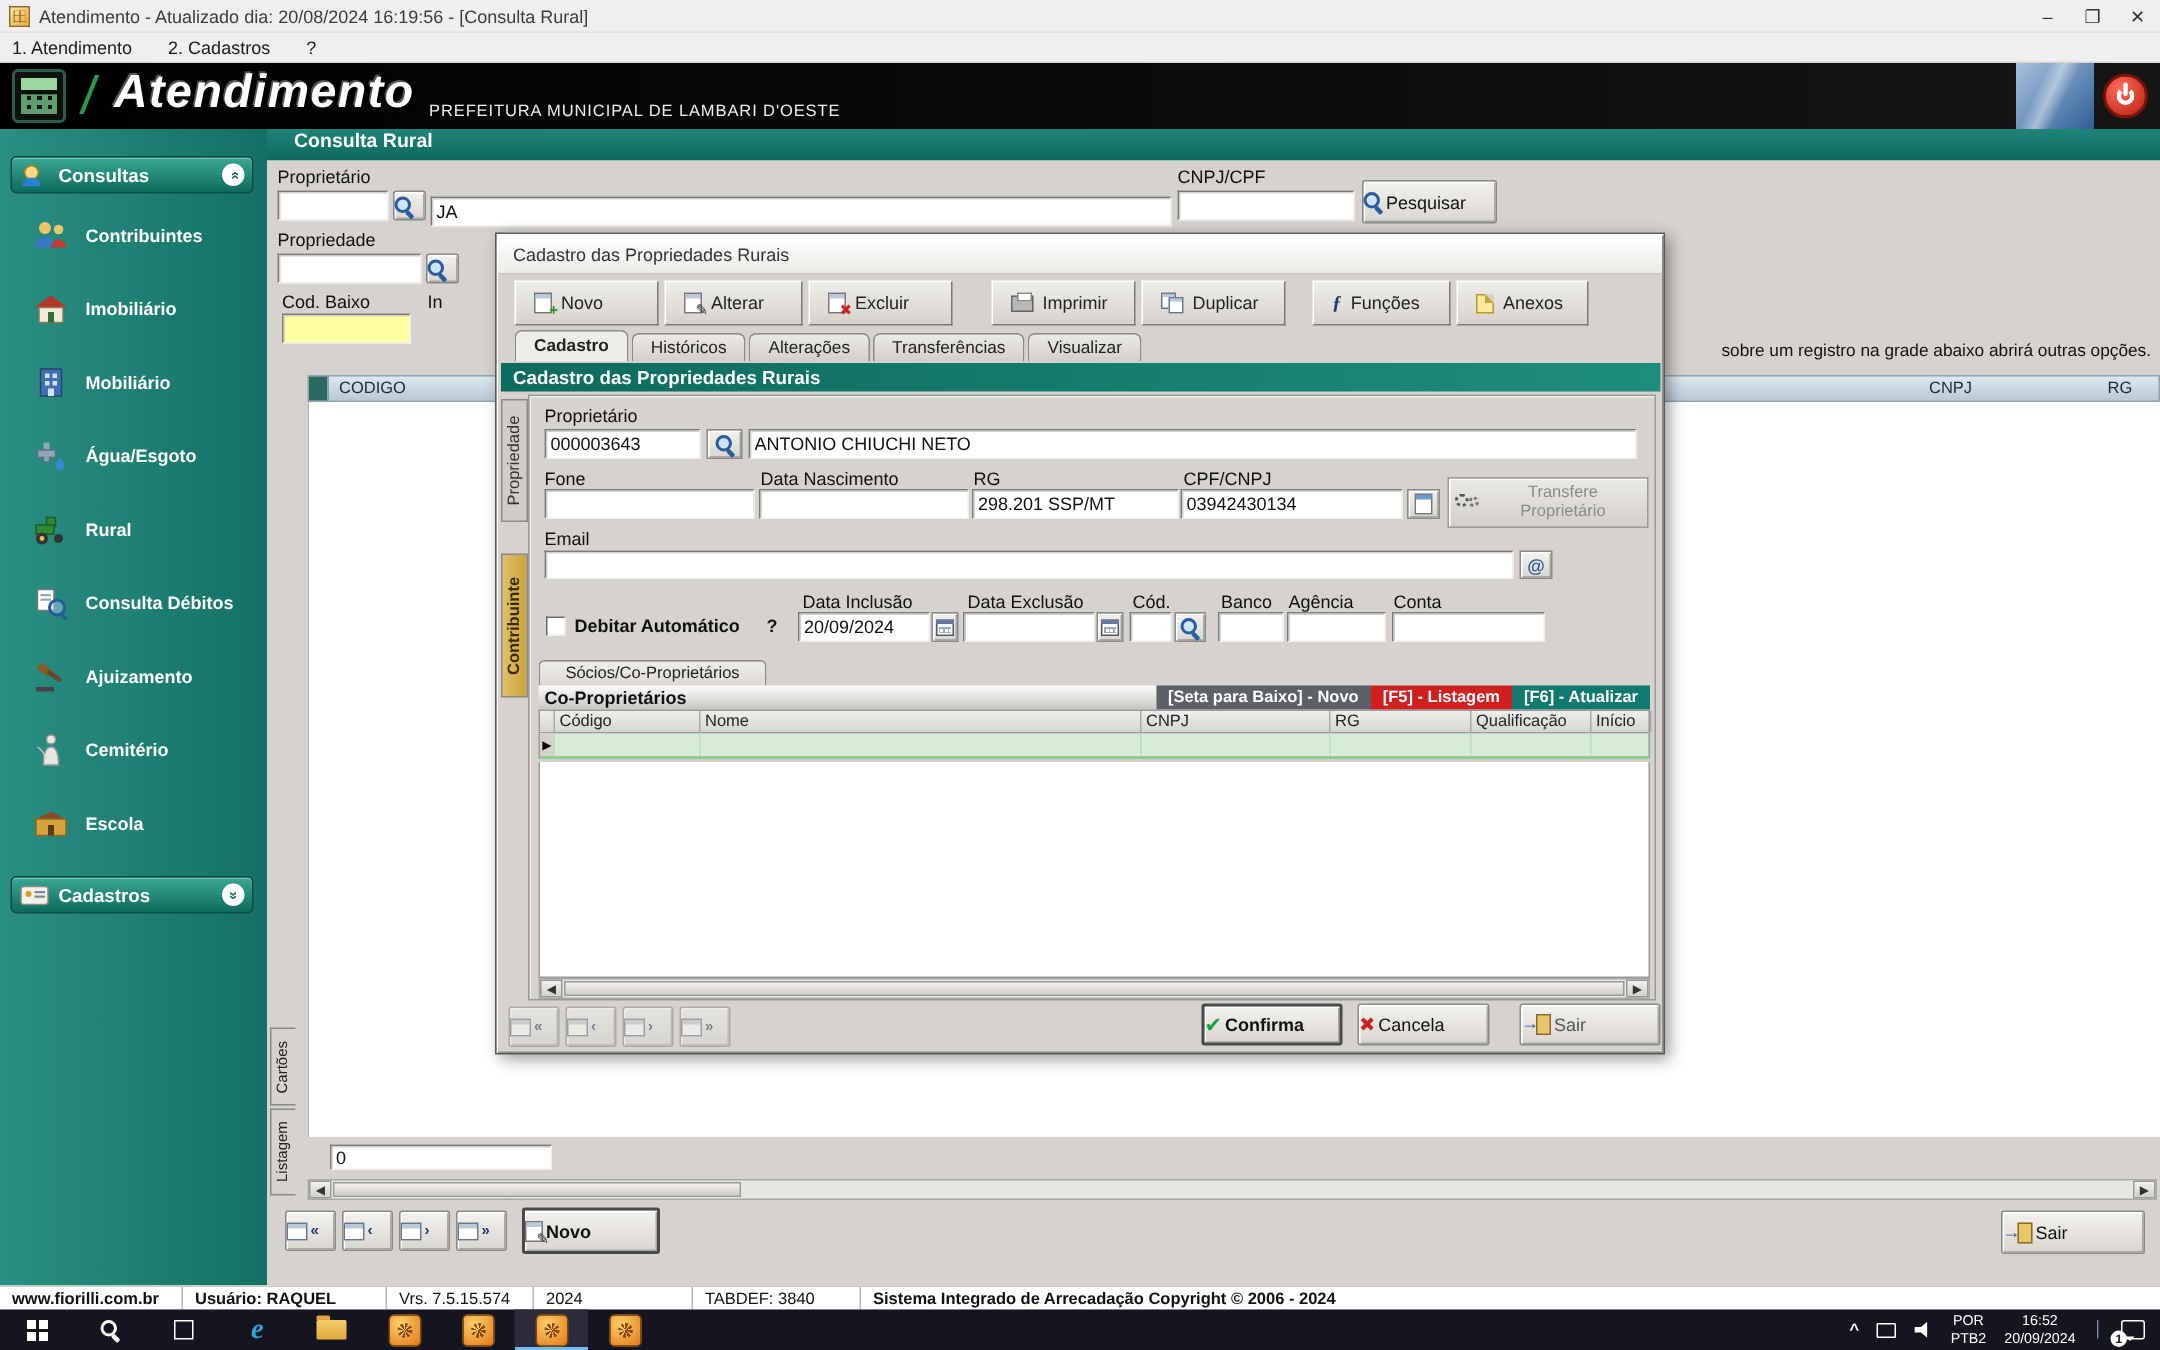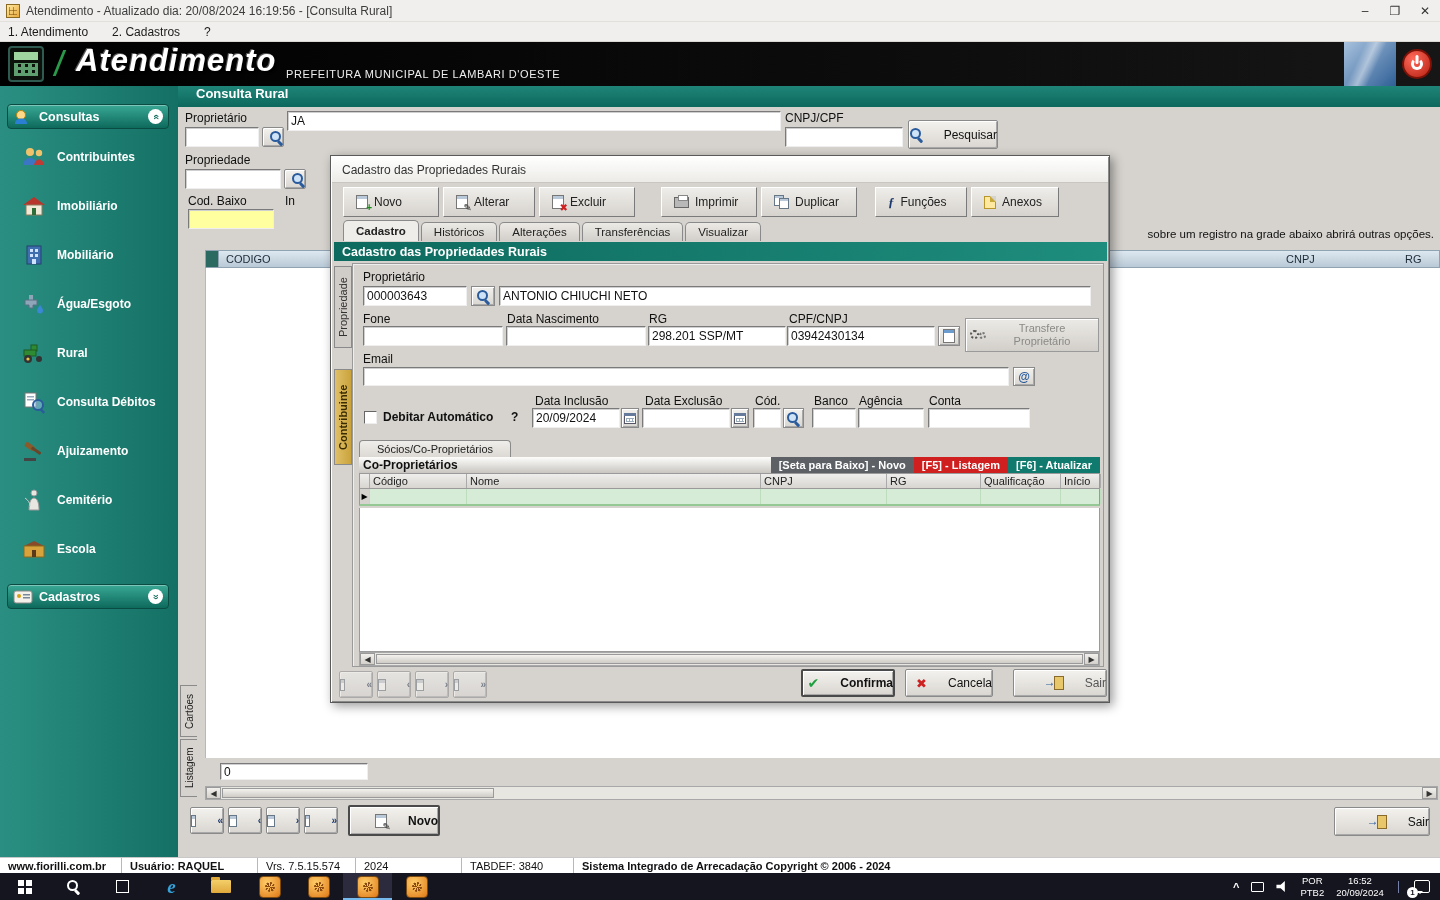--- a/index.html
+++ b/index.html
@@ -46,21 +46,21 @@
 .sitem{height:49px;display:flex;align-items:center;gap:10px;padding-left:14px;color:#fff;font-weight:bold;font-size:12px}
 .sitem svg{flex:0 0 auto}
 
 
 #mainhdr{position:absolute;left:178px;top:86px;right:0;height:21px;background:linear-gradient(180deg,#1f8578,#0d685d);color:#fff;font-weight:bold;font-size:13px;display:flex;padding-left:18px}
 #mainbg{position:absolute;left:178px;top:107px;right:0;bottom:43px;background:#d6d3ce}
 .lbl{position:absolute;white-space:nowrap;font-size:12px;color:#101010}
 .fld{position:absolute;height:20px;background:#fff;border:1px solid;border-color:#7a7a7a #efefef #efefef #7a7a7a;box-shadow:inset 1px 1px 0 #cfcfcf;padding:0 3px;font:12px "Liberation Sans","DejaVu Sans",sans-serif;color:#111}
 input.fld{outline:none}
 .fld.yellow{background:#ffffa0}
-.btn{position:absolute;display:flex;align-items:center;justify-content:flex-end;gap:21px;background:linear-gradient(180deg,#f4f2ee,#d9d6d1);border:1px solid #8a8a8a;border-radius:2px;box-shadow:inset 1px 1px 0 #fff,inset -1px -1px 0 #a8a8a8;font-size:12px;color:#111;cursor:default;white-space:nowrap}
+.btn{position:absolute;display:flex;align-items:center;justify-content:flex-start;gap:2px;background:linear-gradient(180deg,#f4f2ee,#d9d6d1);border:1px solid #8a8a8a;border-radius:2px;box-shadow:inset 1px 1px 0 #fff,inset -1px -1px 0 #a8a8a8;font-size:12px;color:#111;cursor:default;white-space:nowrap}
 .btn.focus{border:2px solid #4a4a4a}
 .dis{opacity:.55;filter:grayscale(55%)}
 .mag{position:relative;width:13px;height:13px;display:inline-block;flex:0 0 auto}
 .mag::before{content:"";position:absolute;left:0;top:0;width:7px;height:7px;border:2px solid #2a5b9c;border-radius:50%;background:#cfe3f7}
 .mag::after{content:"";position:absolute;left:9px;top:9px;width:6px;height:2.5px;background:#2a5b9c;transform:rotate(45deg);transform-origin:0 0;border-radius:1px}
 .mag.white::before{border-color:#fff;background:transparent}
 .mag.white::after{background:#fff}
 #hint{position:absolute;right:6px;top:121px;font-size:11.5px;color:#111}
 #mgrid-hdr{position:absolute;left:27px;top:143px;right:0;height:18px;background:linear-gradient(180deg,#dde8f0,#b9c9d6);border:1px solid #8fa3b2;display:flex;align-items:center;font-size:11px;color:#1c2a38}
 #mgrid-hdr .selcell{width:13px;align-self:stretch;background:#2a6a60;border-right:1px solid #8fa3b2}
@@ -307,21 +307,21 @@
   <div id="mainhdr">
     <span>Consulta Rural</span>
   </div>
 
   <div id="mainbg">
     <span class="lbl" style="left:7px;top:4px">Proprietário</span>
     <input class="fld" style="left: 7px; top: 20px; width: 74px;" readonly="">
     <span class="btn" style="left:84px;top:20px;width:22px;height:20px">
         <span class="mag"></span>
       </span>
-    <input class="fld" style="left: 109px; top: 4px; width: 494px;" readonly="" value="JA">
+    <input class="fld" style="left: 109px; top: 24px; width: 494px;" readonly="" value="JA">
     <span class="lbl" style="left:607px;top:4px">CNPJ/CPF</span>
     <input class="fld" style="left: 607px; top: 20px; width: 118px;" readonly="">
     <span class="btn" style="left:730px;top:13px;width:90px;height:29px">
         <span class="mag"></span>
         <span>Pesquisar</span>
       </span>
 
     <span class="lbl" style="left:7px;top:46px">Propriedade</span>
     <input class="fld" style="left: 7px; top: 62px; width: 96px;" readonly="">
     <span class="btn" style="left:106px;top:62px;width:22px;height:20px">

